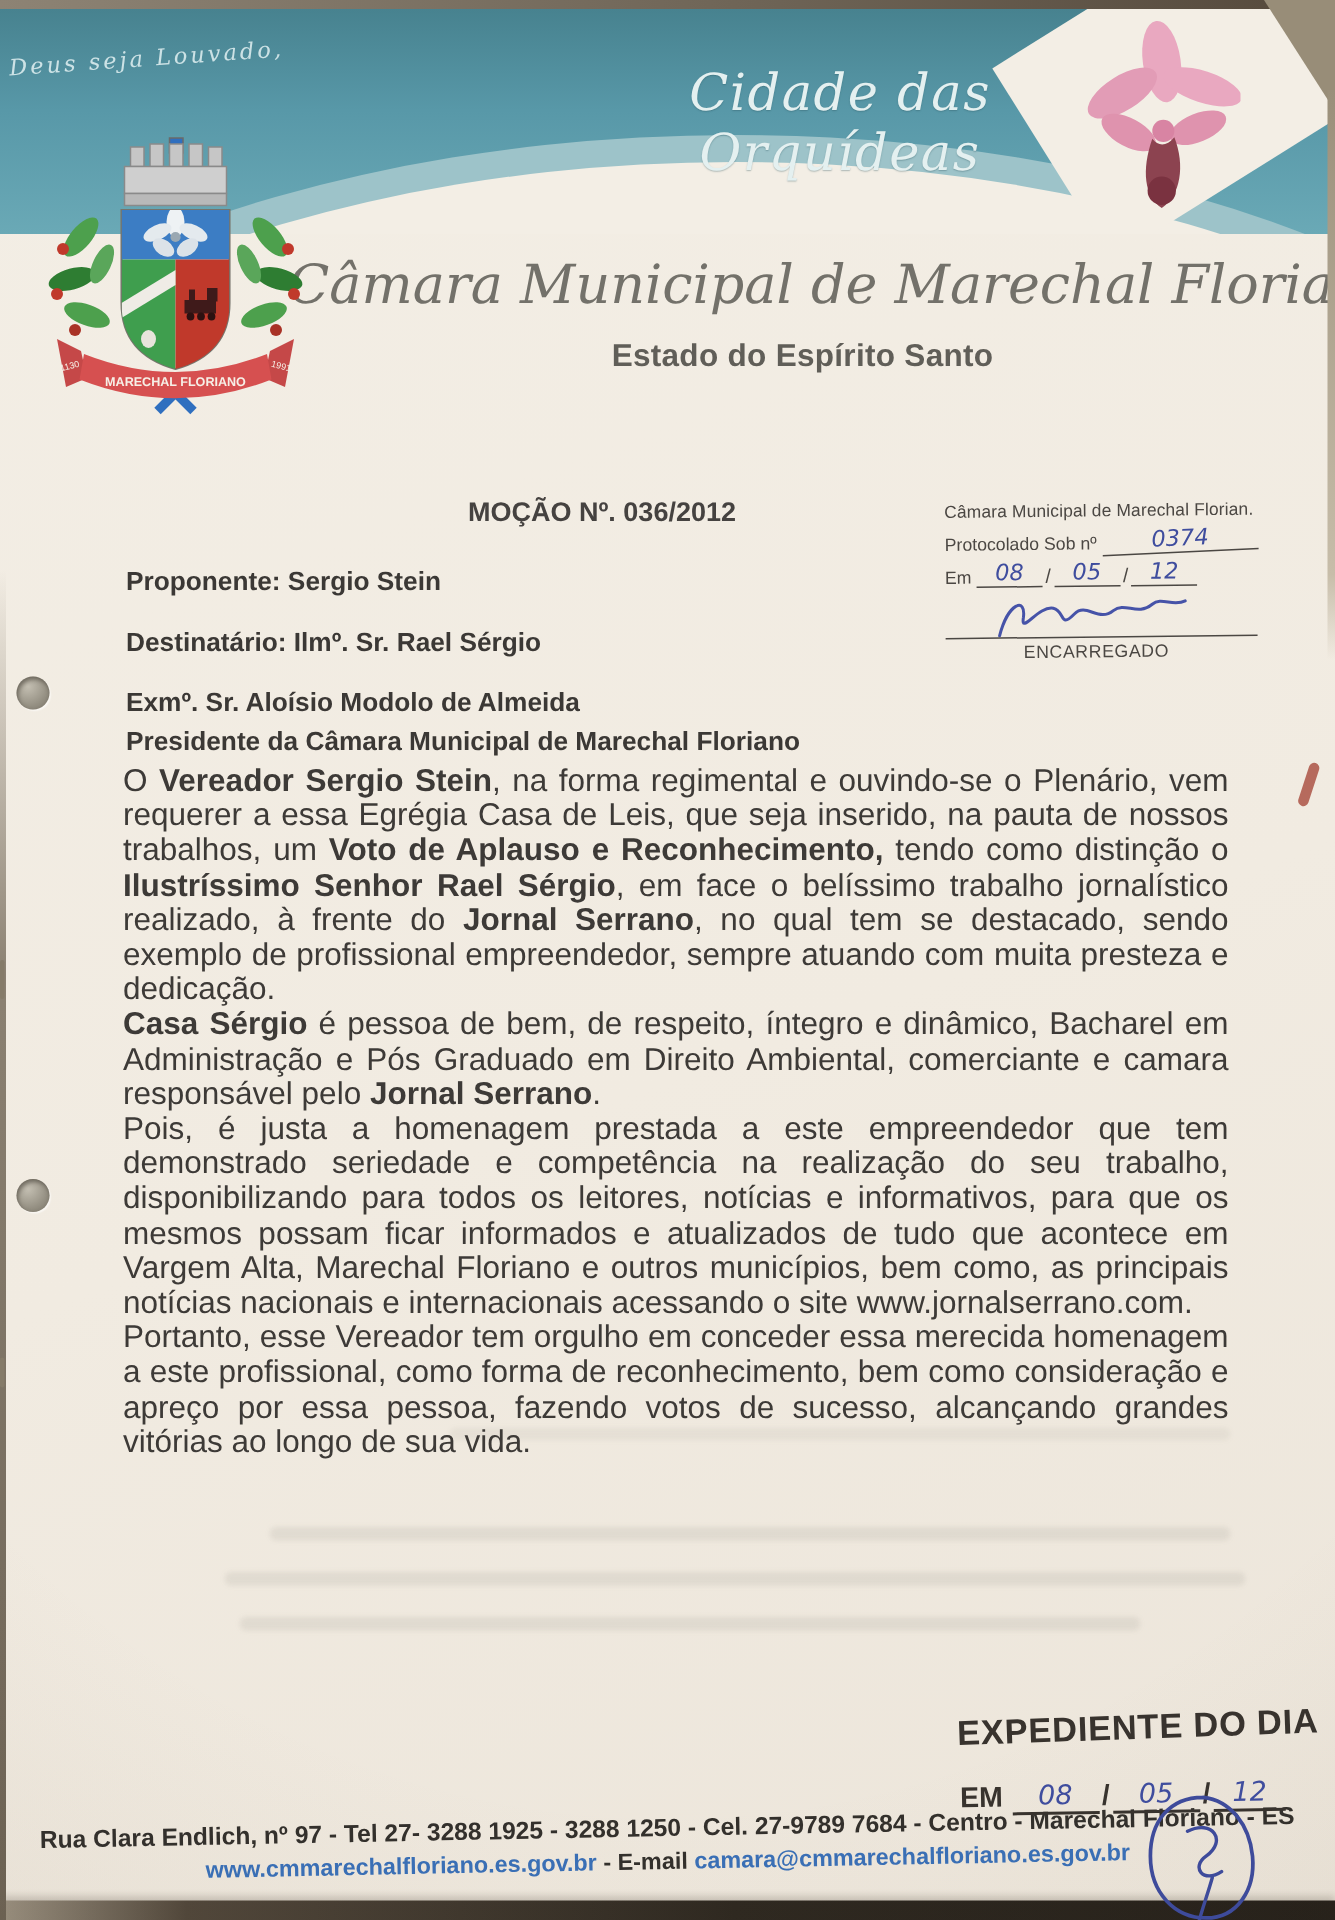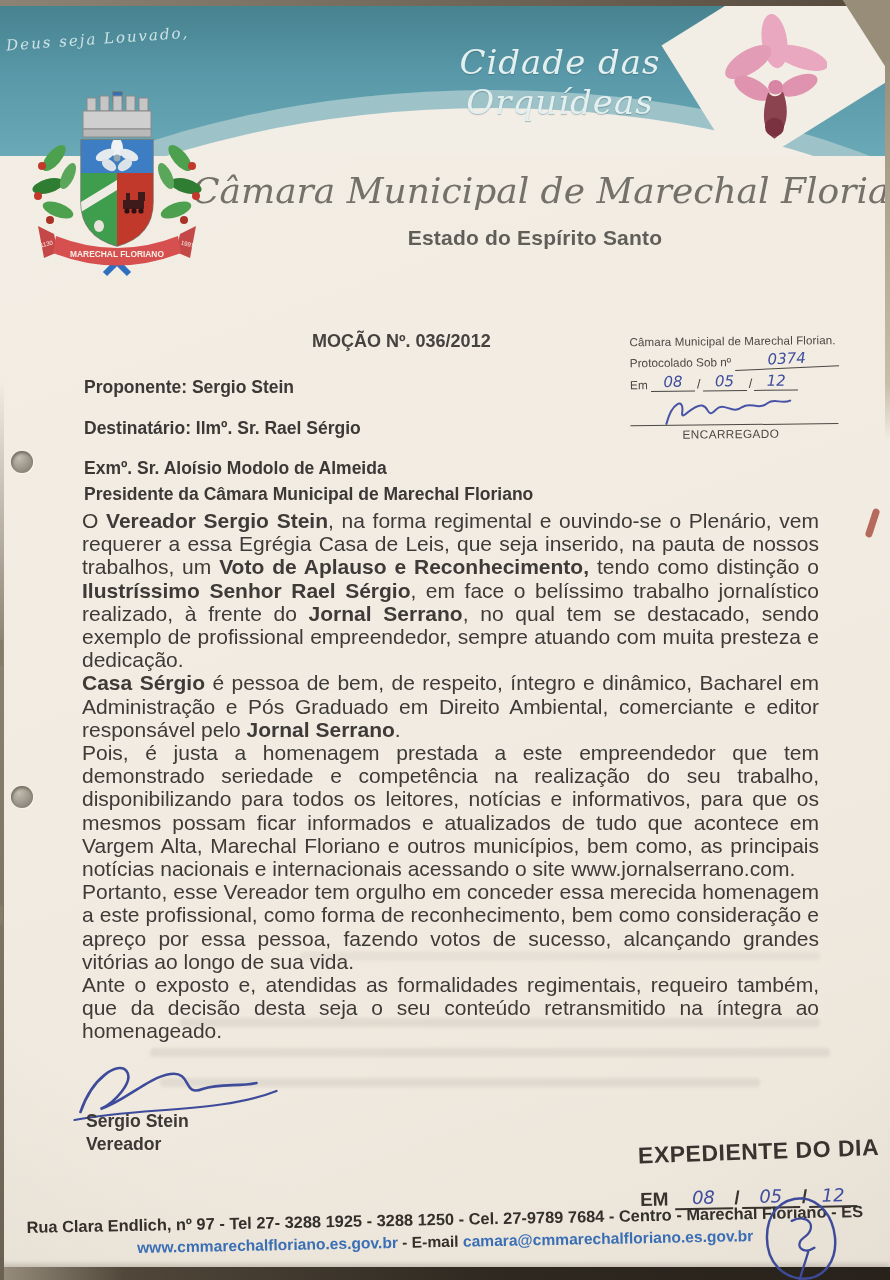--- a/index.html
+++ b/index.html
@@ -237,32 +237,23 @@
 
   <div class="line-prop">Proponente: Sergio Stein</div>
   <div class="line-dest">Destinatário: Ilmº. Sr. Rael Sérgio</div>
   <div class="addressee">
     <div>Exmº. Sr. Aloísio Modolo de Almeida</div>
     <div>Presidente da Câmara Municipal de Marechal Floriano</div>
   </div>
 
   <div class="flow">
     <p><span>O </span><span class="b">Vereador Sergio Stein</span><span>, na forma regimental e ouvindo-se o Plenário, vem requerer a essa Egrégia Casa de Leis, que seja inserido, na pauta de nossos trabalhos, um </span><span class="b">Voto de Aplauso e Reconhecimento,</span><span> tendo como distinção o </span><span class="b">Ilustríssimo Senhor Rael Sérgio</span><span>, em face o belíssimo trabalho jornalístico realizado, à frente do </span><span class="b">Jornal Serrano</span><span>, no qual tem se destacado, sendo exemplo de profissional empreendedor, sempre atuando com muita presteza e dedicação.</span></p>
-    <p><span class="b">Casa Sérgio</span><span> é pessoa de bem, de respeito, íntegro e dinâmico, Bacharel em Administração e Pós Graduado em Direito Ambiental, comerciante e editor responsável pelo </span><span class="b">Jornal Serrano</span><span>.</span></p>
+    <p><span class="b">Casa Sérgio</span><span> é pessoa de bem, de respeito, íntegro e dinâmico, Bacharel em Administração e Pós Graduado em Direito Ambiental, comerciante e camara responsável pelo </span><span class="b">Jornal Serrano</span><span>.</span></p>
     <p><span>Pois, é justa a homenagem prestada a este empreendedor que tem demonstrado seriedade e competência na realização do seu trabalho, disponibilizando para todos os leitores, notícias e informativos, para que os mesmos possam ficar informados e atualizados de tudo que acontece em Vargem Alta, Marechal Floriano e outros municípios, bem como, as principais notícias nacionais e internacionais acessando o site www.jornalserrano.com.</span></p>
     <p><span>Portanto, esse Vereador tem orgulho em conceder essa merecida homenagem a este profissional, como forma de reconhecimento, bem como consideração e apreço por essa pessoa, fazendo votos de sucesso, alcançando grandes vitórias ao longo de sua vida.</span></p>
-    <p><span>Ante o exposto e, atendidas as formalidades regimentais, requeiro também, que da decisão desta seja o seu conteúdo retransmitido na íntegra ao homenageado.</span></p>
-    <div class="sig-block">
-      <svg class="sig-svg" width="215" height="70" viewBox="0 0 210 70">
-        <path d="M10,55 C22,20 48,4 56,14 C64,24 44,46 30,52 C55,44 78,20 100,17 C122,14 112,40 132,32 C150,26 168,30 186,26" fill="none" stroke="#3e4b9b" stroke-width="2.6" stroke-linecap="round"></path>
-        <path d="M4,63 C70,50 150,56 206,34" fill="none" stroke="#3e4b9b" stroke-width="2.2" stroke-linecap="round"></path>
-      </svg>
-      <div class="sig-name">Sergio Stein</div>
-      <div class="sig-role">Vereador</div>
-    </div>
   </div>
 
   <div class="bleed bl1"></div>
   <div class="bleed bl2"></div>
   <div class="bleed bl3"></div>
   <div class="bleed bl4"></div>
 
   <div class="expediente">EXPEDIENTE DO DIA</div>
   <div class="em-row">
     <span class="em-label">EM</span>

